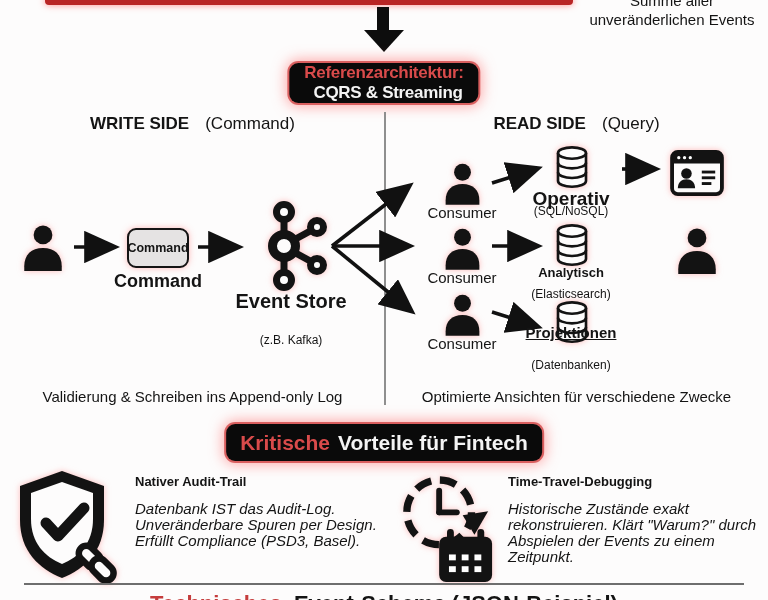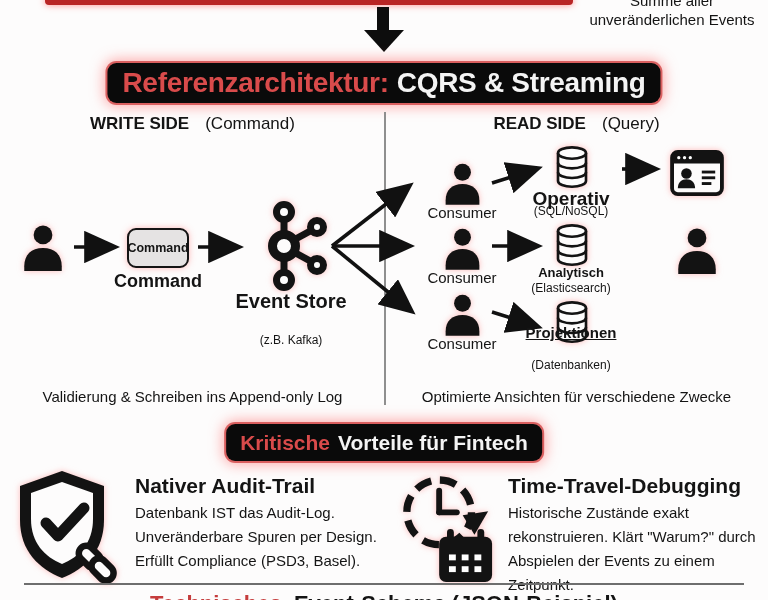--- a/index.html
+++ b/index.html
@@ -11,21 +11,21 @@
   .top-bar{left:45px;top:-4px;width:528px;height:9px;background:#b92525;
            border-radius:4px;box-shadow:0 0 7px rgba(255,110,110,.8);}
   .down-arrow{left:362px;top:7px;}
   .top-note{right:2px;top:-9px;width:188px;text-align:center;
             font-size:15px;line-height:19px;}
 
   .banner{background:#0a0a0a;border-radius:9px;display:flex;align-items:center;
           justify-content:center;white-space:nowrap;
           box-shadow:0 0 0 2px rgba(205,60,60,.75),0 0 14px 3px rgba(255,95,95,.55);}
   .title-banner{left:50%;transform:translateX(-50%);top:63px;height:40px;
-                padding:0 15px;font-weight:bold;font-size:28px;letter-spacing:-.3px;}
+                padding:0 15px;font-weight:bold;font-size:17px;letter-spacing:-.3px;flex-direction:column;}
   .banner .accent{color:#d94b4b;}
   .banner .rest{color:#f4f4f4;margin-left:8px;}
 
   .side-heading{top:114px;font-size:17px;text-align:center;}
   .side-heading b{font-weight:bold;}
   .side-heading span{margin-left:16px;}
   .heading-write{left:0;width:385px;}
   .heading-read{left:385px;width:383px;}
 
   .v-divider{left:384px;top:112px;width:2px;height:293px;background:#8f8f8f;}
@@ -39,22 +39,22 @@
   .node-label{font-weight:bold;text-align:center;}
   .node-sub{text-align:center;font-size:12px;}
 
   .caption{top:388px;text-align:center;font-size:15px;}
   .caption-write{left:0;width:385px;}
   .caption-read{left:385px;width:383px;}
 
   .benefits-banner{left:50%;transform:translateX(-50%);top:424px;height:37px;
                    padding:0 14px;font-weight:bold;font-size:21px;}
 
-  .benefit-title{font-size:21px;font-weight:bold;}
-  .benefit-body{font-size:15px;line-height:24px;white-space:pre-line;}
+  .benefit-title{font-size:13px;font-weight:bold;}
+  .benefit-body{font-size:15px;line-height:16px;white-space:pre-line;font-style:italic;}
 
   .bottom-divider{left:24px;top:583px;width:720px;height:2px;background:#6e6e6e;}
   .bottom-heading{left:0;top:591px;width:768px;text-align:center;font-weight:bold;
                   font-size:22px;white-space:nowrap;}
   .bottom-heading .accent{color:#c53c3c;}
   .bottom-heading .rest{color:#141414;margin-left:6px;}
 </style>
 </head>
 <body>
 
@@ -158,21 +158,21 @@
 
   <svg class="abs icon" style="left:550px;top:224px;" width="44" height="42" viewBox="0 0 44 48">
     <g stroke="#131313" stroke-width="3" fill="#fdfcfc">
       <path d="M6 8 v32 a16 6.5 0 0 0 32 0 V8"></path>
       <path d="M6 19 a16 6.5 0 0 0 32 0" fill="none"></path>
       <path d="M6 30 a16 6.5 0 0 0 32 0" fill="none"></path>
       <ellipse cx="22" cy="8" rx="16" ry="6.5"></ellipse>
     </g>
   </svg>
   <div class="abs node-label" style="left:506px;top:265px;width:130px;font-size:13px;">Analytisch</div>
-  <div class="abs node-sub" style="left:506px;top:281px;width:130px;">(Elasticsearch)</div>
+  <div class="abs node-sub" style="left:506px;top:287px;width:130px;">(Elasticsearch)</div>
 
   <svg class="abs icon" style="left:550px;top:301px;" width="44" height="42" viewBox="0 0 44 48">
     <g stroke="#131313" stroke-width="3" fill="#fdfcfc">
       <path d="M6 8 v32 a16 6.5 0 0 0 32 0 V8"></path>
       <path d="M6 19 a16 6.5 0 0 0 32 0" fill="none"></path>
       <path d="M6 30 a16 6.5 0 0 0 32 0" fill="none"></path>
       <ellipse cx="22" cy="8" rx="16" ry="6.5"></ellipse>
     </g>
   </svg>
   <div class="abs node-label" style="left:506px;top:324px;width:130px;font-size:15px;text-decoration:underline;">Projektionen</div>

